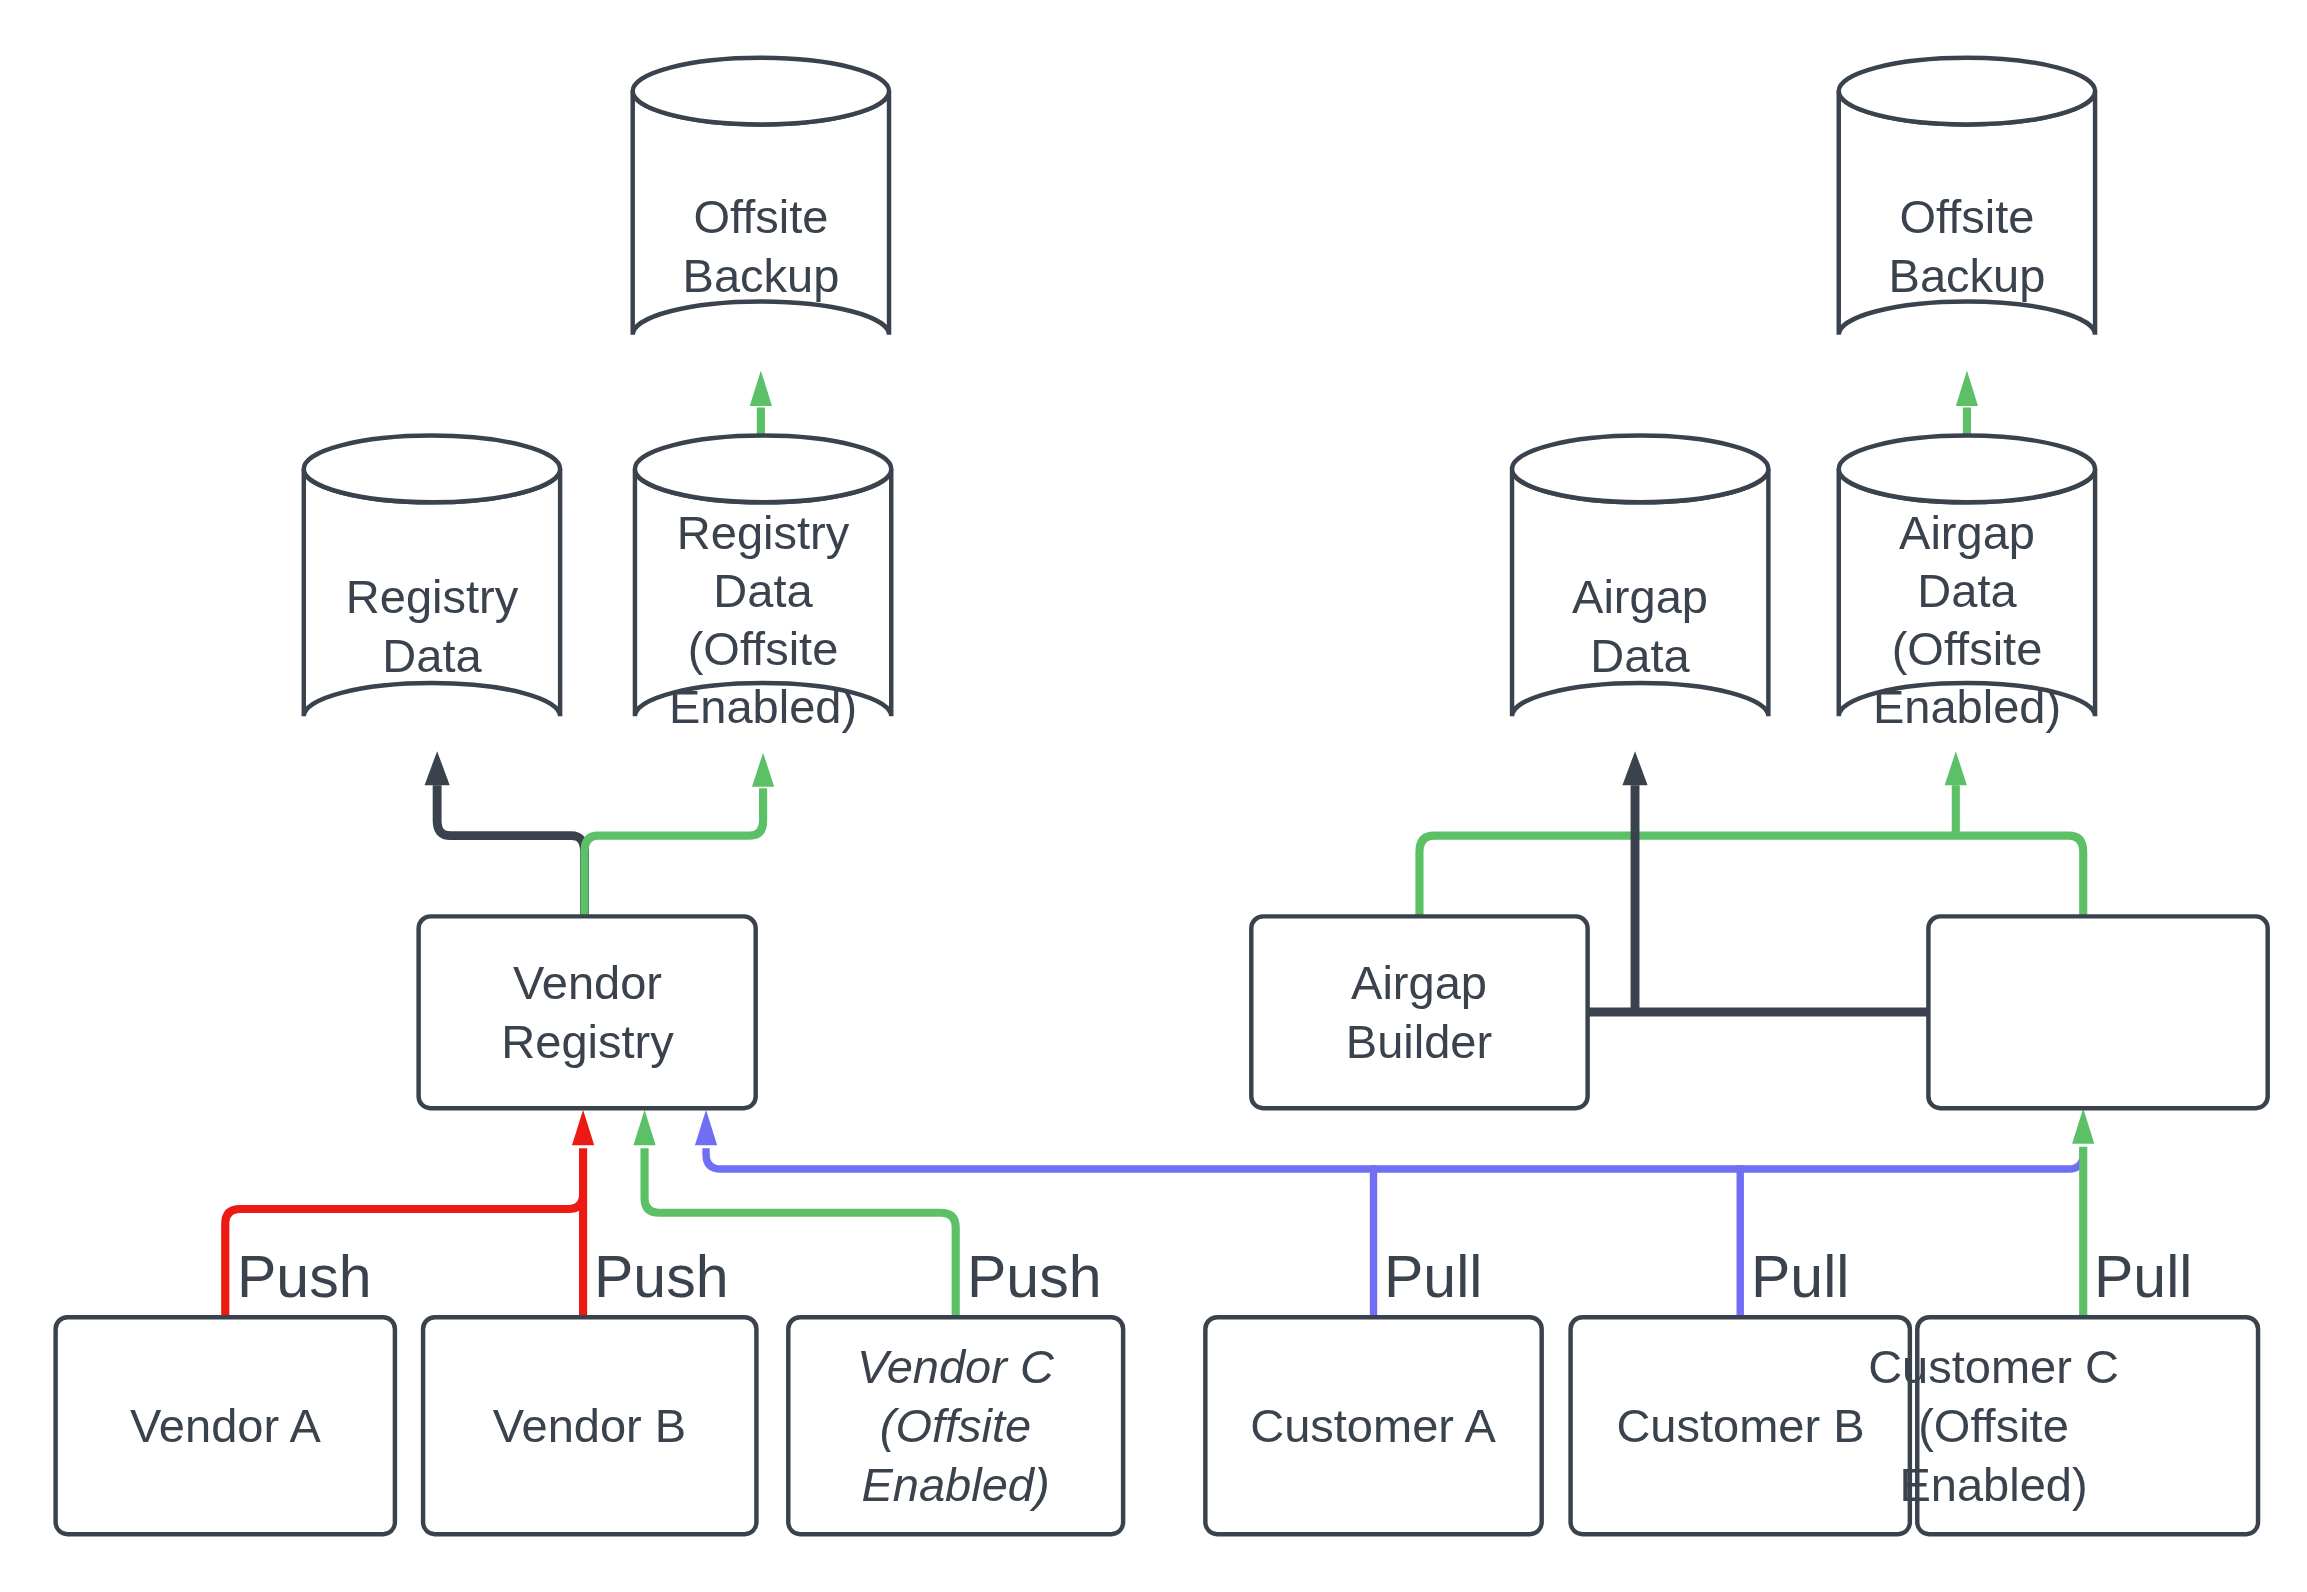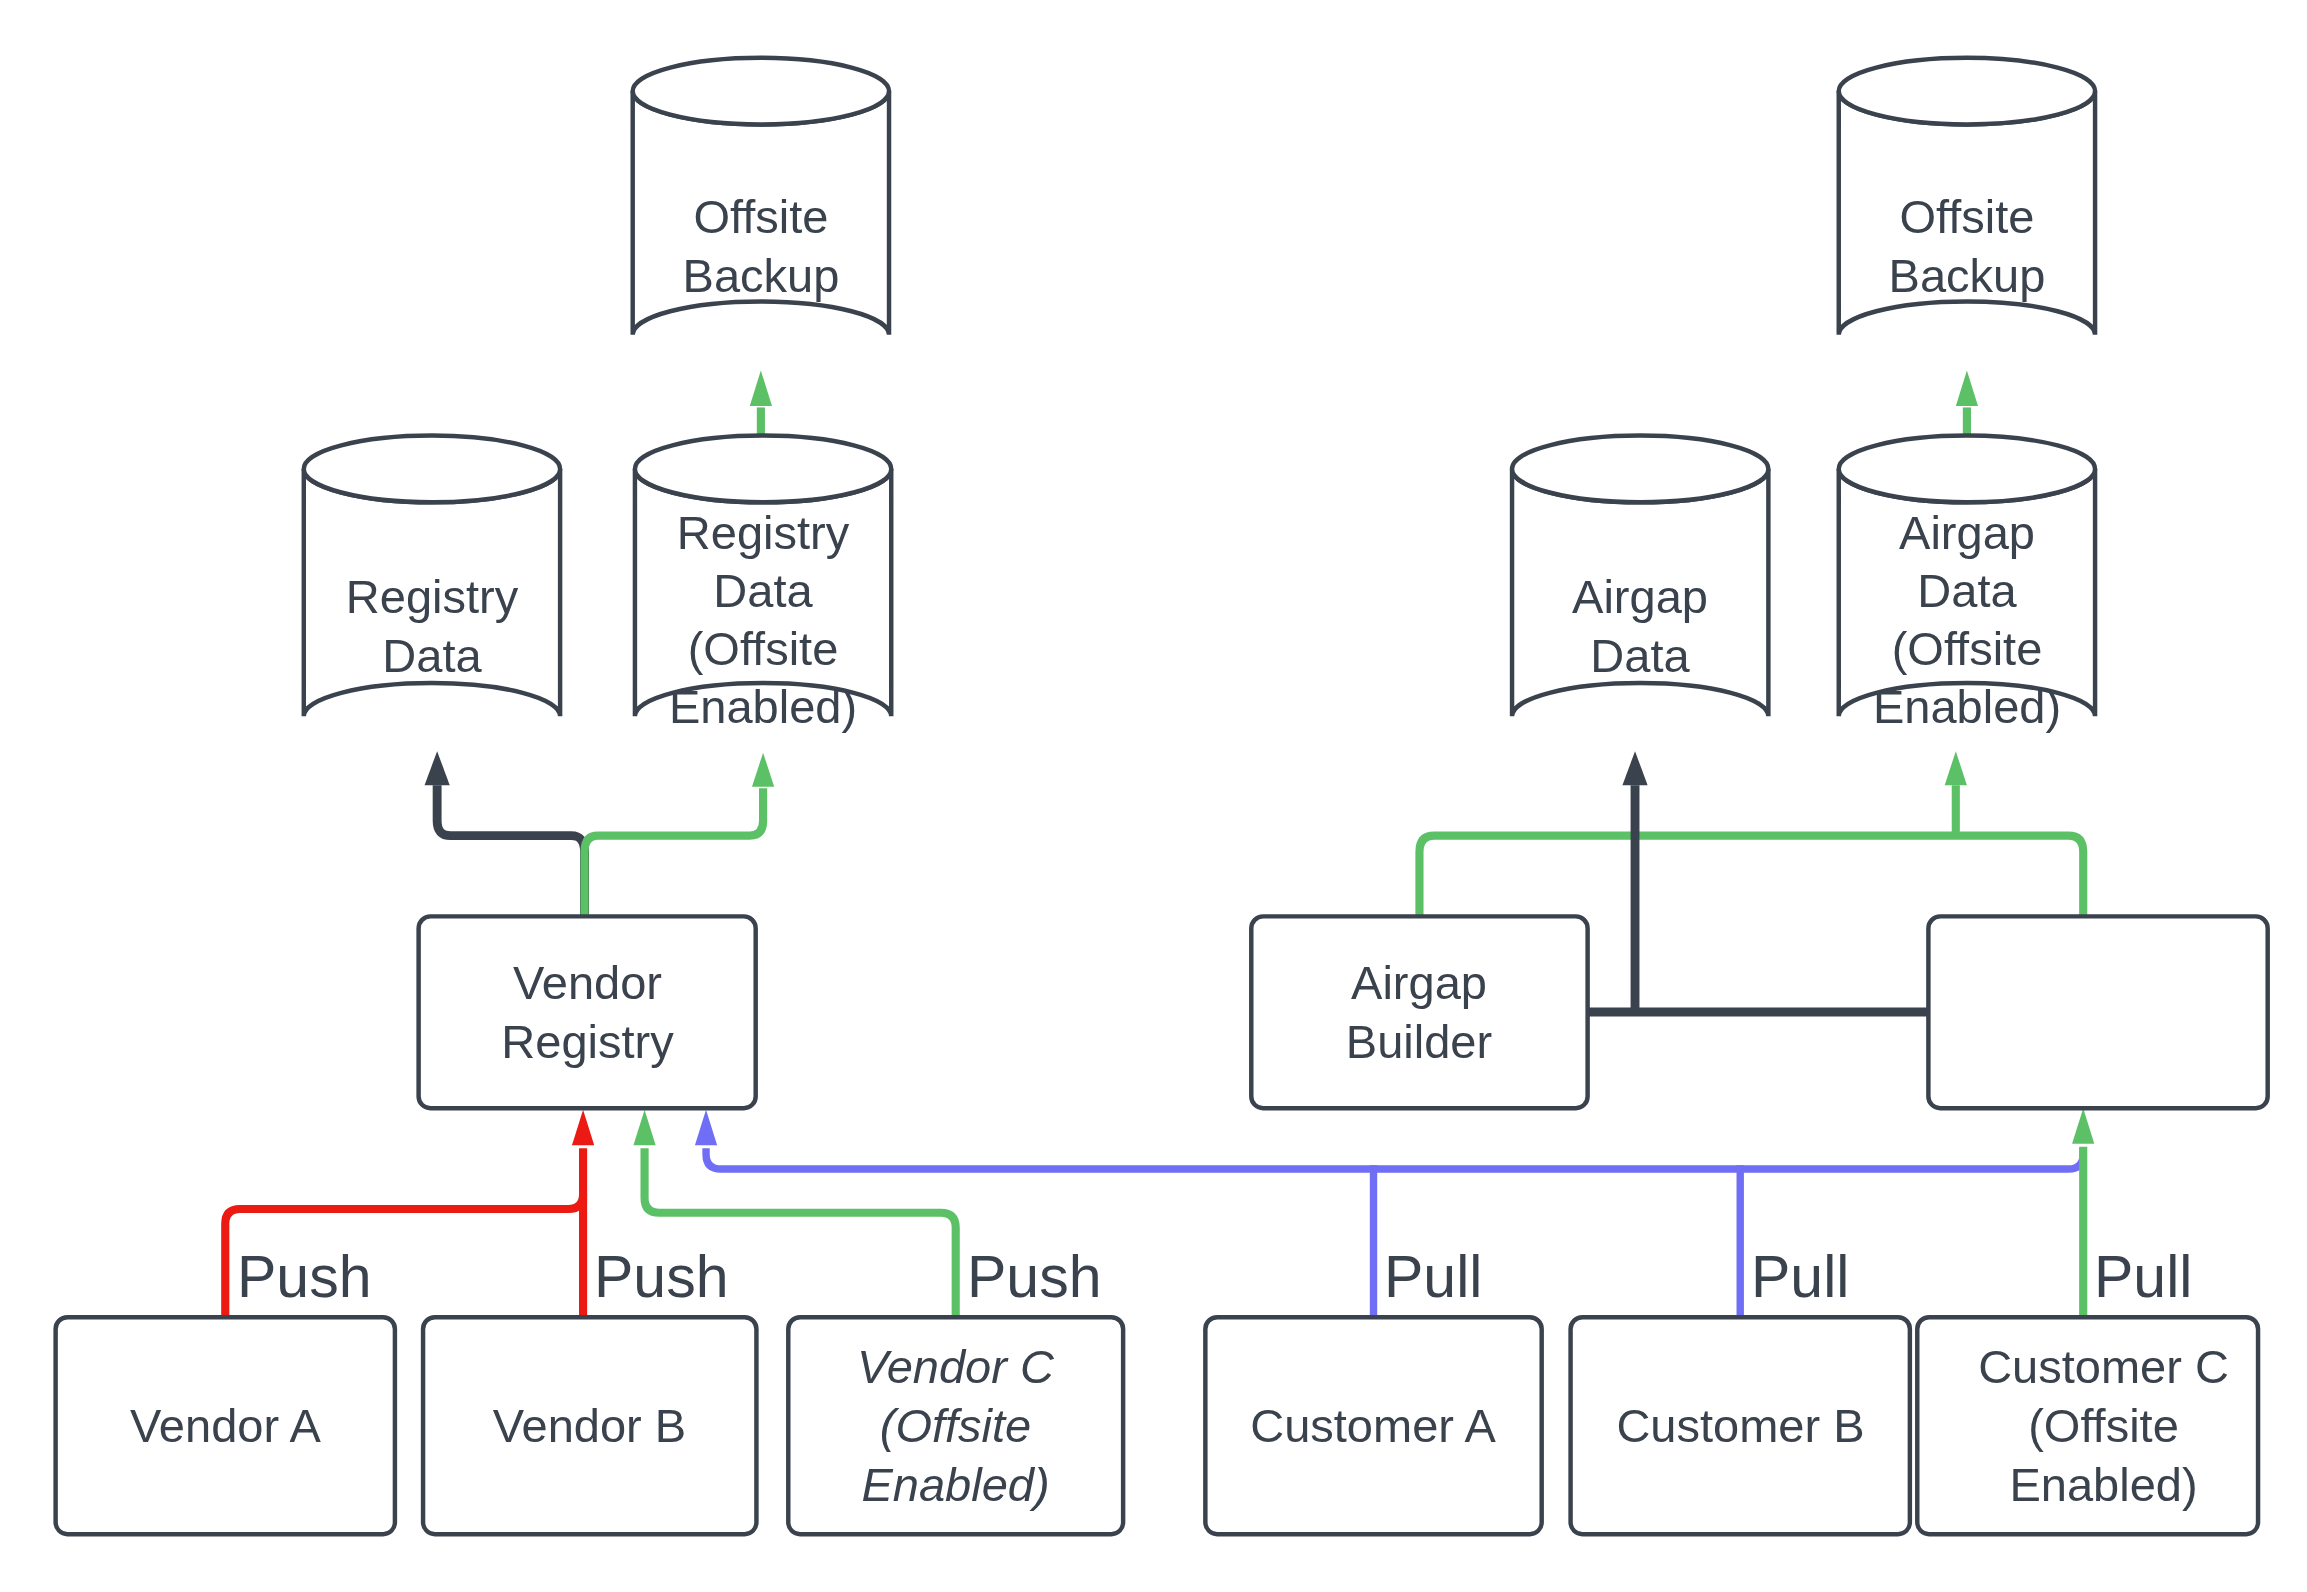--- a/index.html
+++ b/index.html
@@ -179,21 +179,21 @@
   </div>
 
   <div class="label" style="left:1205px;top:1317px;width:336px;height:217px;">
     <div>Customer A</div>
   </div>
 
   <div class="label" style="left:1571px;top:1317px;width:339px;height:217px;">
     <div>Customer B</div>
   </div>
 
-  <div class="label" style="left:1933px;top:1317px;width:341px;height:217px;">
+  <div class="label" style="left:1823px;top:1317px;width:341px;height:217px;">
     <div>Customer C</div>
     <div>(Offsite</div>
     <div>Enabled)</div>
   </div>
 
   <div class="edge-label" style="left:237px;top:1277px;">Push</div>
   <div class="edge-label" style="left:594px;top:1277px;">Push</div>
   <div class="edge-label" style="left:967px;top:1277px;">Push</div>
   <div class="edge-label" style="left:1384px;top:1277px;">Pull</div>
   <div class="edge-label" style="left:1751px;top:1277px;">Pull</div>

